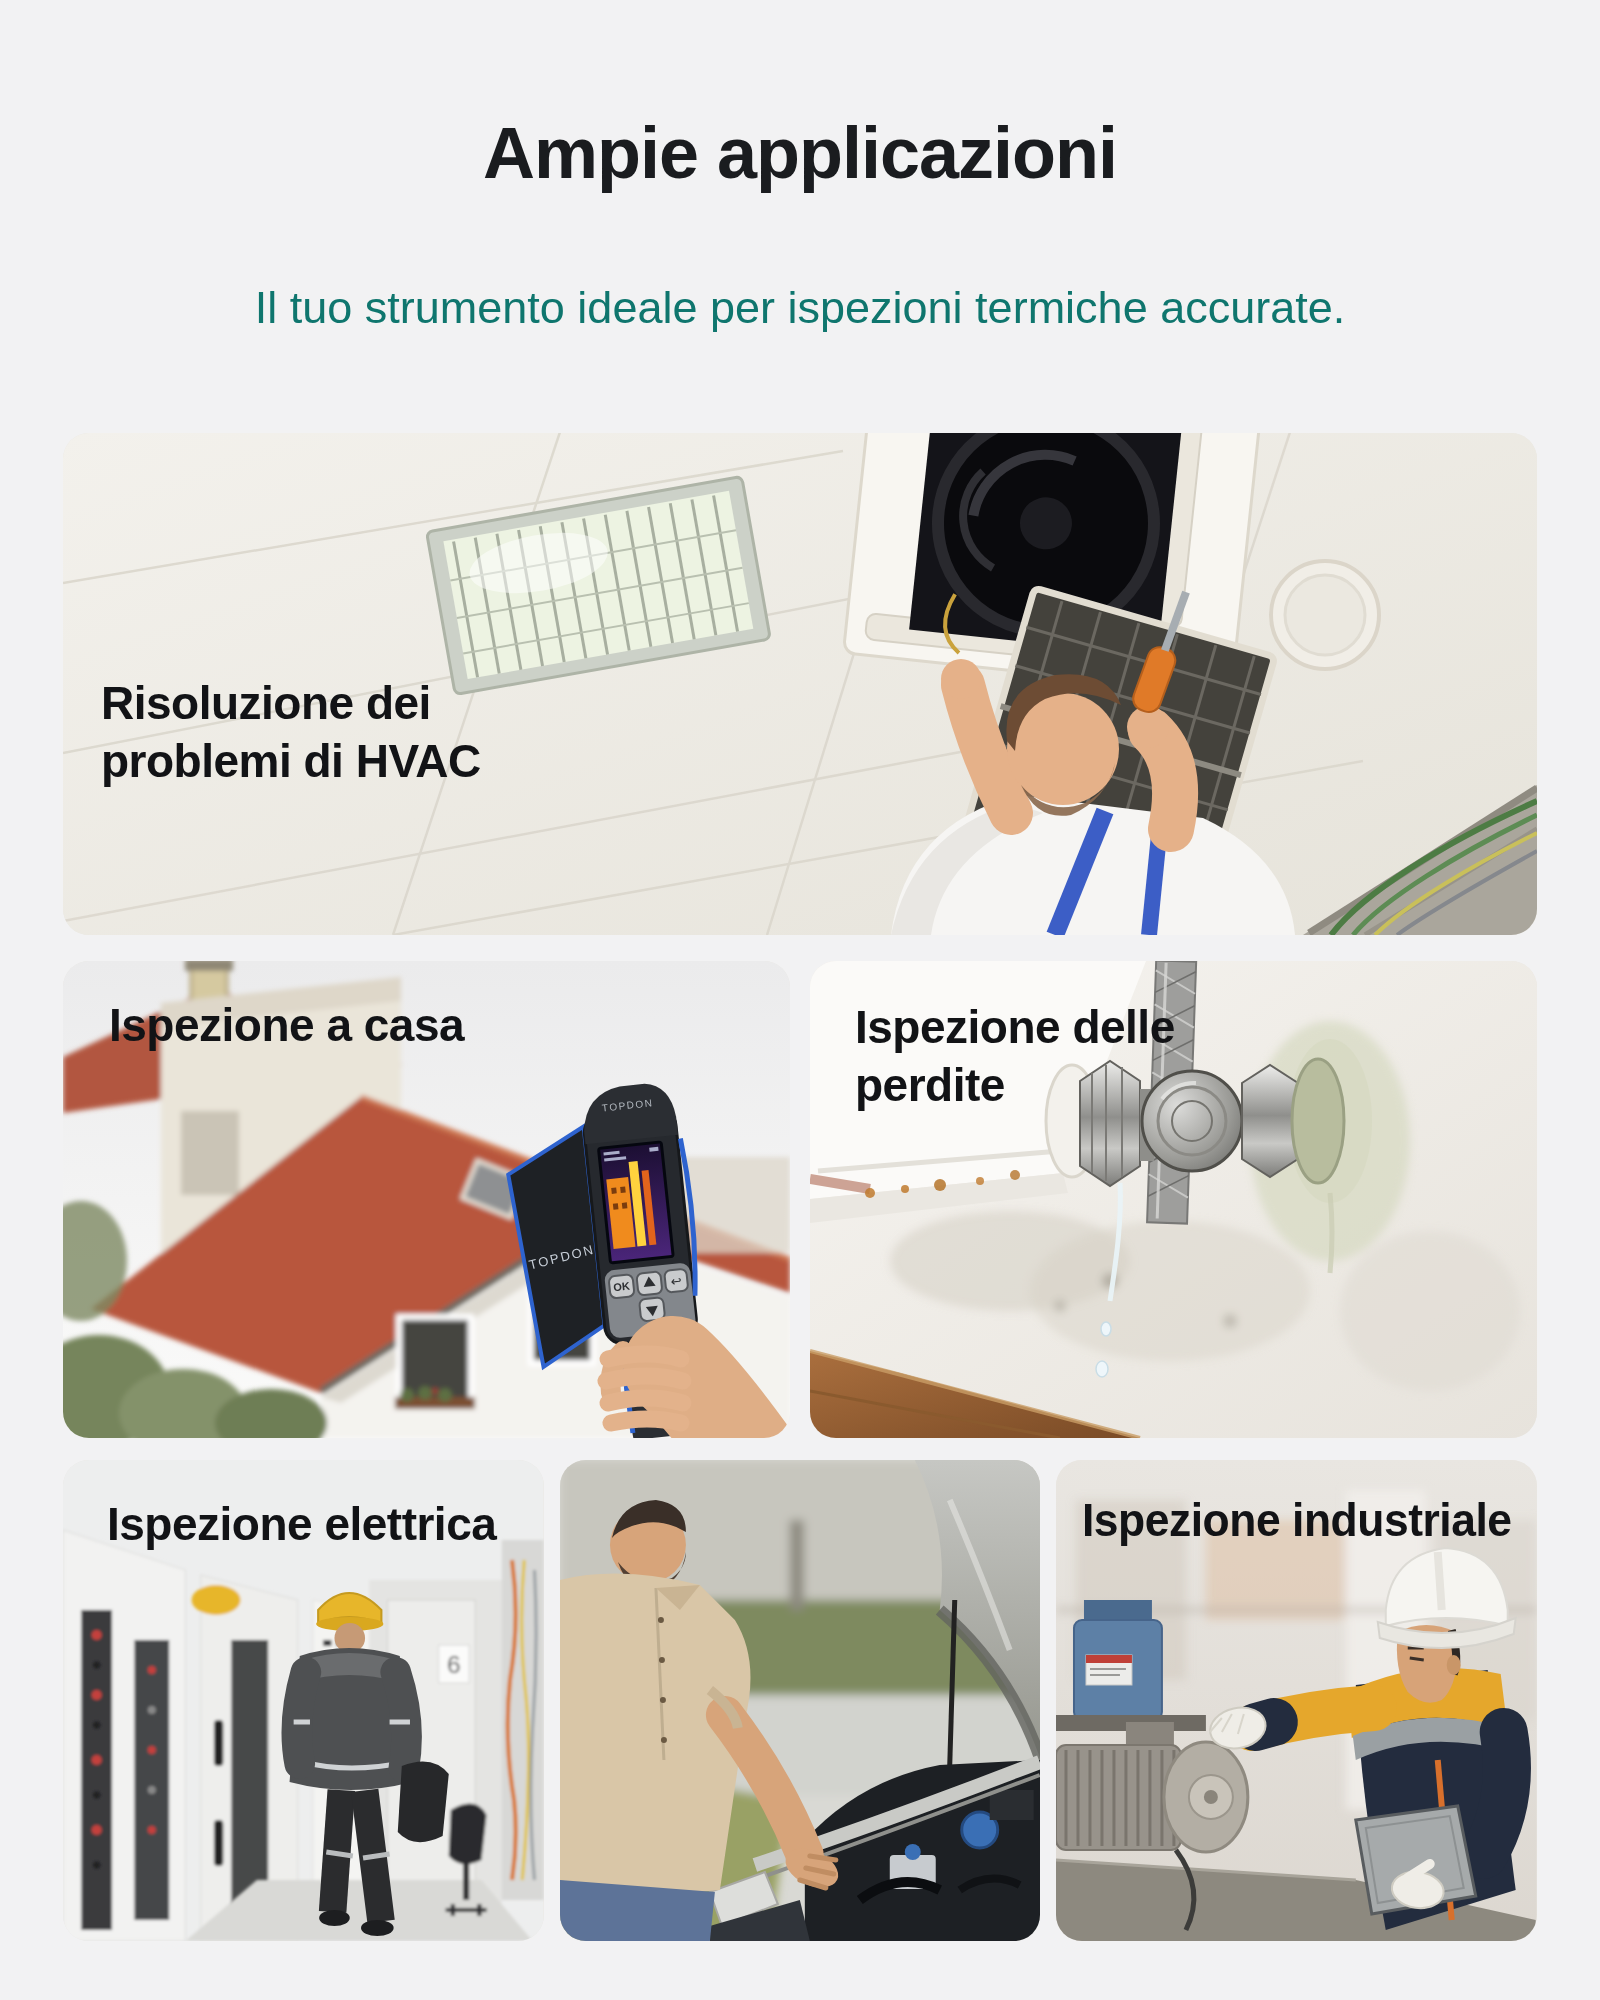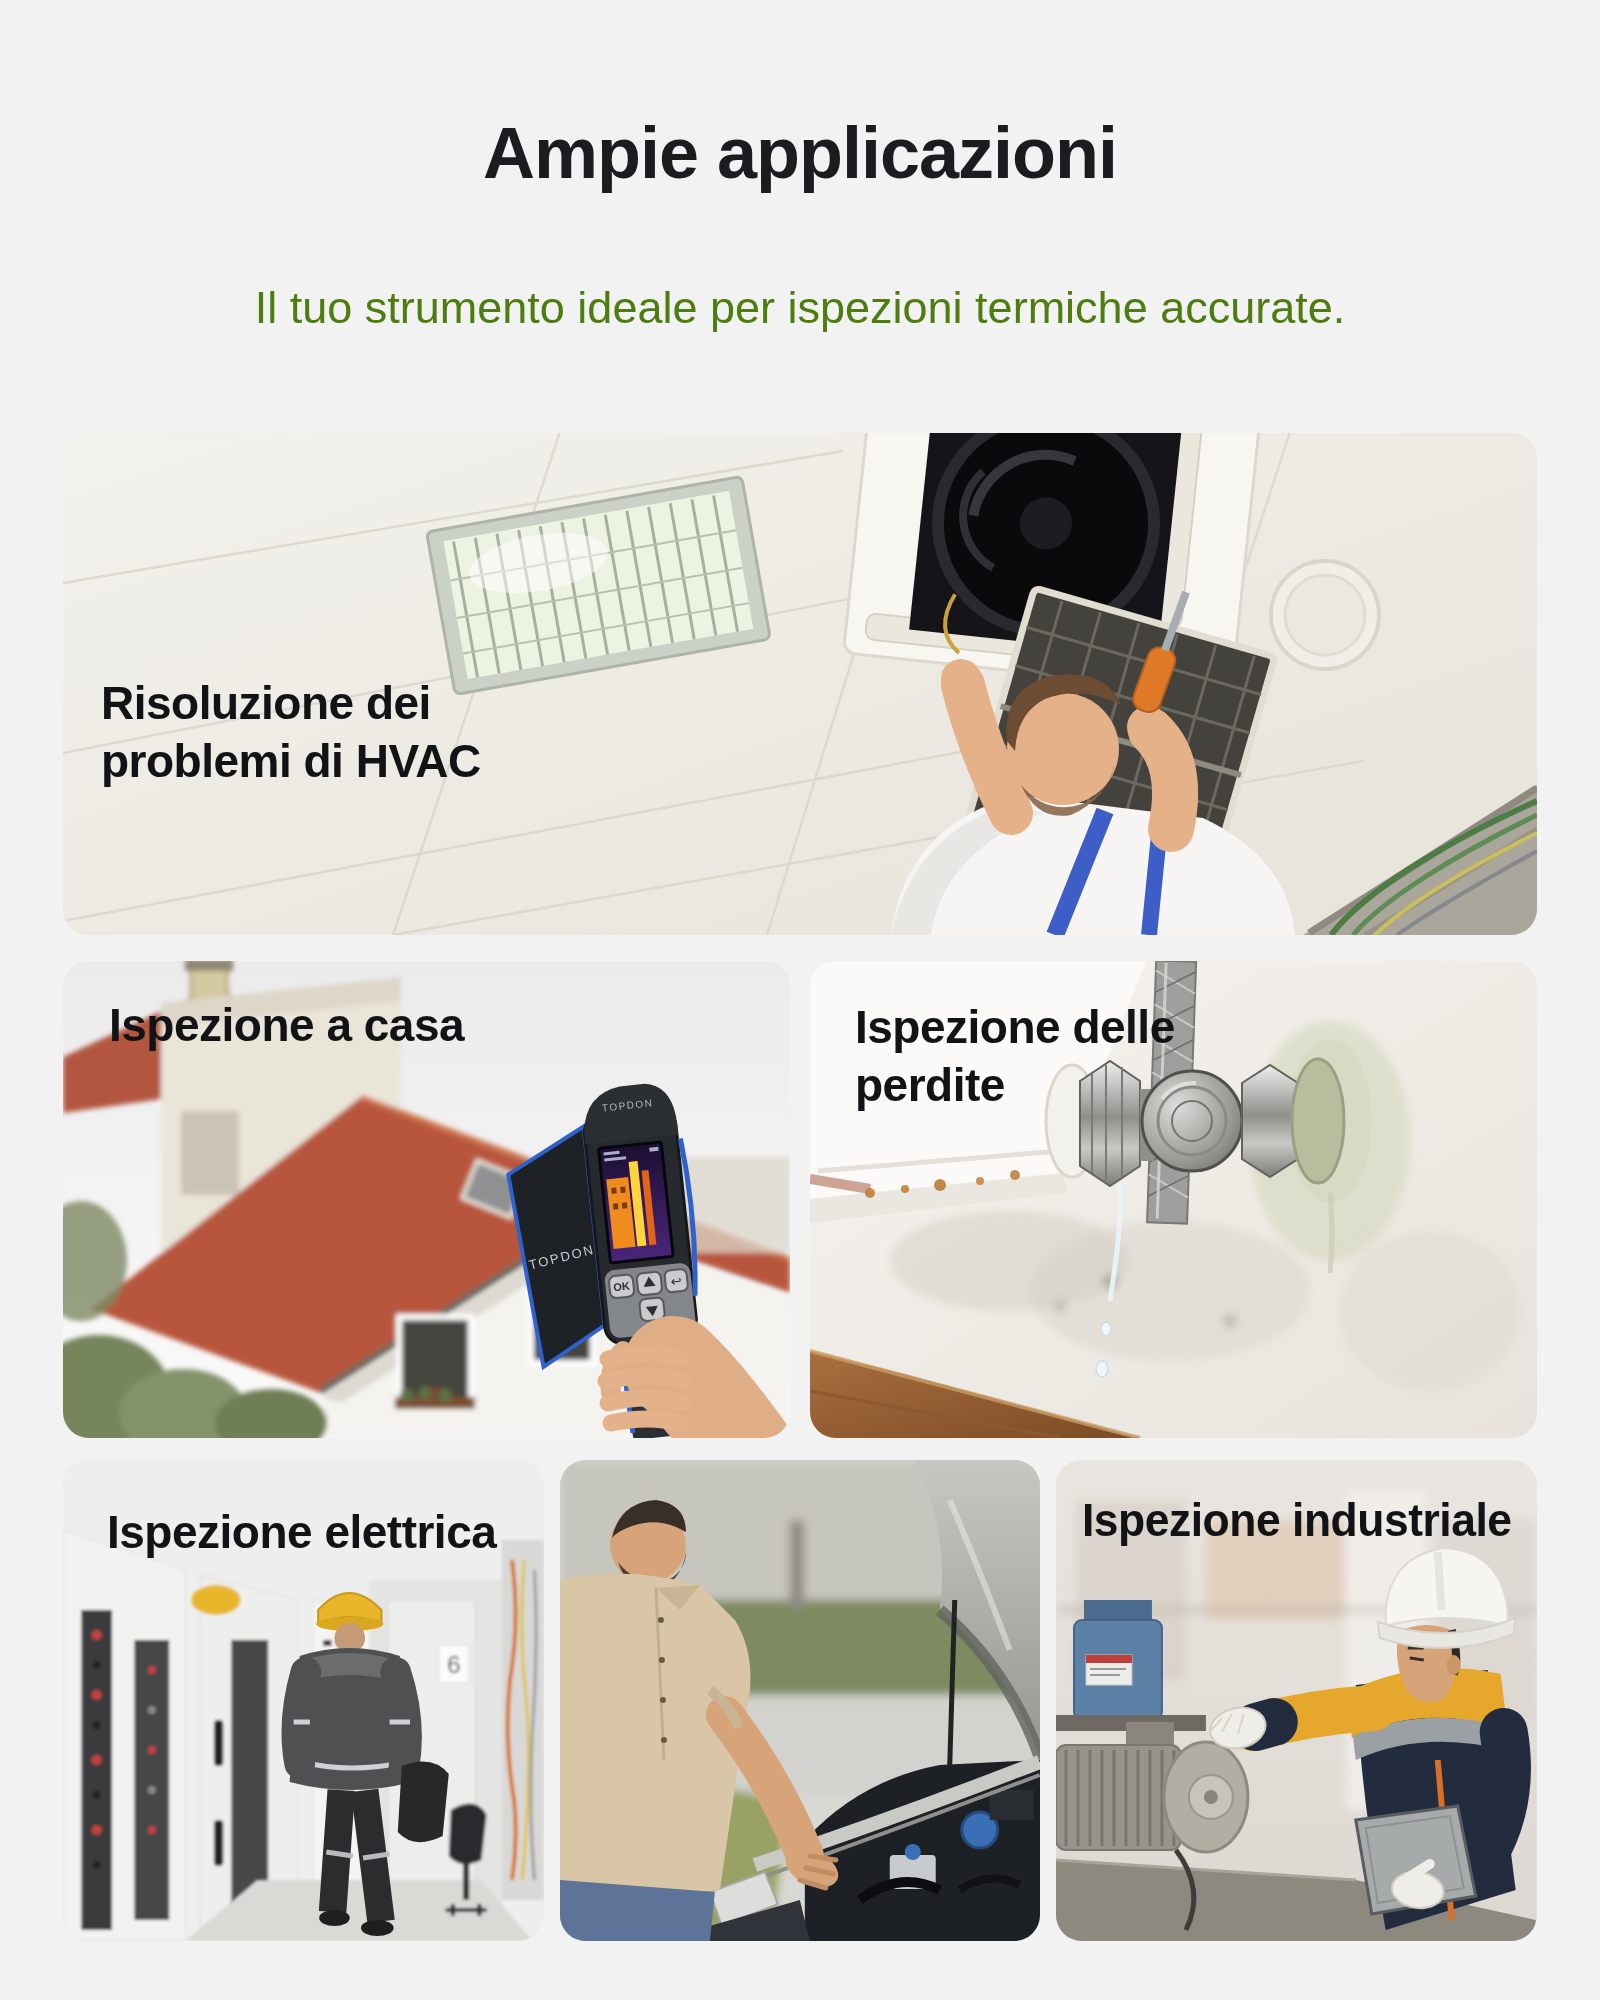--- a/index.html
+++ b/index.html
@@ -1,36 +1,36 @@
 <!DOCTYPE html>
 <html><head>
 <meta charset="utf-8">
 <style>
   html,body{margin:0;padding:0;background:#f2f2f3;}
   .page{position:relative;width:1600px;height:2000px;background:#f2f2f3;overflow:hidden;
         font-family:"Liberation Sans","DejaVu Sans",sans-serif;color:#1a1c1f;}
   .title{position:absolute;top:112px;left:0;width:100%;text-align:center;margin:0;
          font-size:72px;font-weight:800;letter-spacing:-1px;color:#1a1c1f;}
   .subtitle{position:absolute;top:282px;left:0;width:100%;text-align:center;margin:0;
-            font-size:45px;font-weight:400;color:#4d7c0f;}
+            font-size:45px;font-weight:400;color:#0f766e;}
   .grid{position:absolute;left:63px;top:433px;width:1474px;}
   .row{display:flex;gap:20px;}
   .row1{height:502px;margin-bottom:26px;}
   .row2{height:477px;margin-bottom:22px;}
   .row3{height:481px;gap:16px;}
   .card{position:relative;border-radius:26px;overflow:hidden;background:#e9e7e1;flex:1 1 0;}
   .card-hvac{width:1474px;flex:none;}
   .card-w2{width:727px;flex:none;}
   .scene{position:absolute;inset:0;width:100%;height:100%;display:block;}
   .card-label{position:absolute;margin:0;font-size:46px;font-weight:600;line-height:1.26;
               letter-spacing:-0.5px;color:#121316;z-index:3;}
   .lbl-hvac{left:38px;top:200px;max-width:520px;margin-top:42px;}
   .lbl-casa{left:46px;top:36px;white-space:nowrap;}
   .lbl-perdite{left:45px;top:38px;max-width:440px;}
-  .lbl-elettrica{left:44px;top:44px;white-space:nowrap;}
+  .lbl-elettrica{left:44px;top:36px;white-space:nowrap;}
   .lbl-veicolo{left:0;right:0;top:30px;text-align:center;}
   .lbl-veicolo span{display:inline-block;max-width:440px;}
   .lbl-industriale{left:26px;top:32px;white-space:nowrap;}
 </style>
 </head>
 <body>
 
 <div class="page">
 
   <h1 class="title">Ampie applicazioni</h1>

